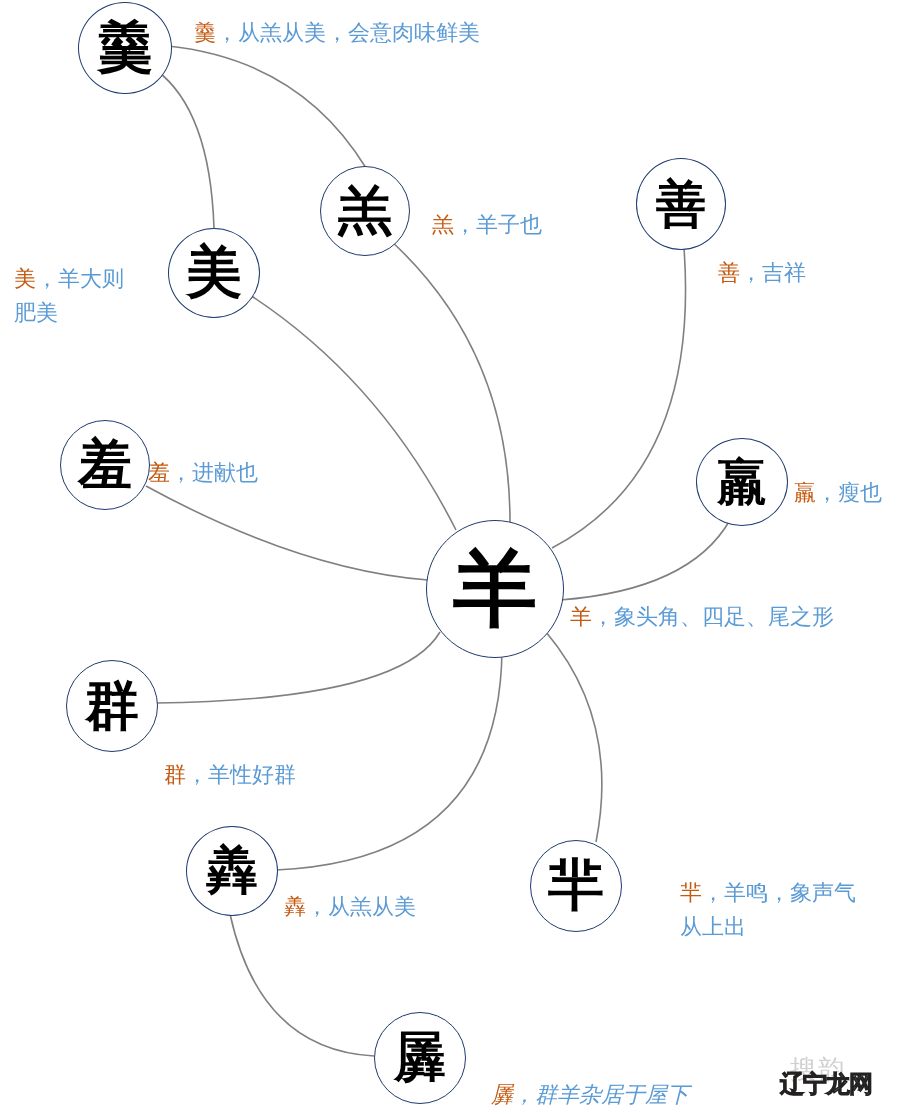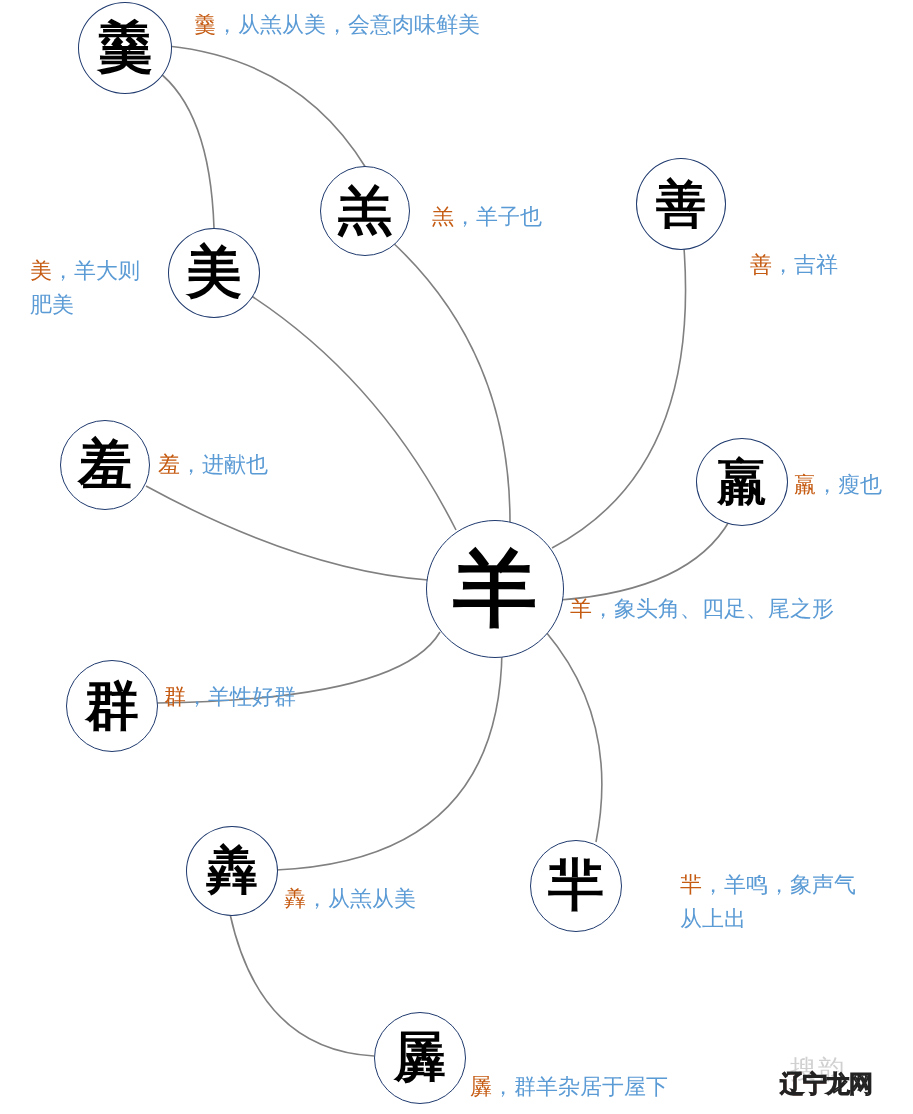--- a/index.html
+++ b/index.html
@@ -5,21 +5,21 @@
   html, body { margin:0; padding:0; background:#ffffff; }
   body { width:913px; height:1114px; position:relative; overflow:hidden;
          font-family:"DejaVu Sans", sans-serif; }
   #edges { position:absolute; left:0; top:0; width:913px; height:1114px; }
   #edges path { fill:none; stroke:#808080; stroke-width:1.6; }
   .node { position:absolute; border:1.3px solid #1f3a6e; border-radius:50%;
           background:#fff; box-sizing:border-box; display:flex;
           align-items:center; justify-content:center; color:#000;
           font-family:"DejaVu Serif", serif; font-weight:bold; }
   .label { position:absolute; font-size:22px; line-height:34px; color:#5b9bd5;
-           white-space:nowrap; }
+           white-space:nowrap;margin-top:8px; }
   .label .head { color:#c55a11; }
   .label .sep { color:#5b9bd5; }
   .watermark { position:absolute; left:770px; top:1052px; width:140px; height:50px; }
   .wm-faint { position:absolute; left:20px; top:0px; font-size:26px; color:#d0d0d0;
               letter-spacing:2px; }
   .wm-main { position:absolute; left:10px; top:16px; font-size:24px; font-weight:bold;
              letter-spacing:-1px;text-align:right; -webkit-text-stroke:1px #222; }
   .wm-a { color:#e8401c; }
   .wm-b { color:#ffffff; }
 </style>
@@ -68,50 +68,50 @@
 <div class="node" style="left:320px;top:166px;width:90px;height:90px;font-size:54px;">
   <span>羔</span>
 </div>
 <div class="label" style="left:432px;top:200px;">
   <span class="head">羔</span><span class="sep">，</span><span>羊子也</span>
 </div>
 
 <div class="node" style="left:636px;top:158px;width:90px;height:92px;font-size:50px;">
   <span>善</span>
 </div>
-<div class="label" style="left:750px;top:248px;">
+<div class="label" style="left:718px;top:248px;">
   <span class="head">善</span><span class="sep">，</span><span>吉祥</span>
 </div>
 
 <div class="node" style="left:168px;top:228px;width:92px;height:90px;font-size:56px;">
   <span>美</span>
 </div>
-<div class="label" style="left:30px;top:254px;line-height:34px;">
+<div class="label" style="left:14px;top:254px;line-height:34px;">
   <span class="head">美</span><span class="sep">，</span><span>羊大则</span><br>
   <span>肥美</span>
 </div>
 
 <div class="node" style="left:60px;top:420px;width:90px;height:90px;font-size:54px;">
   <span>羞</span>
 </div>
-<div class="label" style="left:158px;top:448px;">
+<div class="label" style="left:148px;top:448px;">
   <span class="head">羞</span><span class="sep">，</span><span>进献也</span>
 </div>
 
 <div class="node" style="left:696px;top:438px;width:92px;height:88px;font-size:50px;">
   <span>羸</span>
 </div>
 <div class="label" style="left:794px;top:468px;">
   <span class="head">羸</span><span class="sep">，</span><span>瘦也</span>
 </div>
 
 <div class="node" style="left:66px;top:660px;width:92px;height:92px;font-size:54px;">
   <span>群</span>
 </div>
-<div class="label" style="left:164px;top:680px;">
+<div class="label" style="left:164px;top:750px;">
   <span class="head">群</span><span class="sep">，</span><span>羊性好群</span>
 </div>
 
 <div class="node" style="left:186px;top:826px;width:92px;height:90px;font-size:52px;">
   <span>羴</span>
 </div>
 <div class="label" style="left:284px;top:882px;">
   <span class="head">羴</span><span class="sep">，</span><span>从羔从美</span>
 </div>
 
@@ -119,20 +119,20 @@
   <span>羋</span>
 </div>
 <div class="label" style="left:680px;top:868px;line-height:34px;">
   <span class="head">羋</span><span class="sep">，</span><span>羊鸣，象声气</span><br>
   <span>从上出</span>
 </div>
 
 <div class="node" style="left:374px;top:1012px;width:92px;height:92px;font-size:52px;">
   <span>羼</span>
 </div>
-<div class="label" style="left:470px;top:1070px;">
+<div class="label" style="left:491px;top:1070px;font-style:italic;">
   <span class="head">羼</span><span class="sep">，</span><span>群羊杂居于屋下</span>
 </div>
 
 <div class="watermark">
   <span class="wm-faint">搜韵</span>
   <span class="wm-main"><span class="wm-a">辽宁</span><span class="wm-b">龙网</span></span>
 </div>
 
 </body></html>

